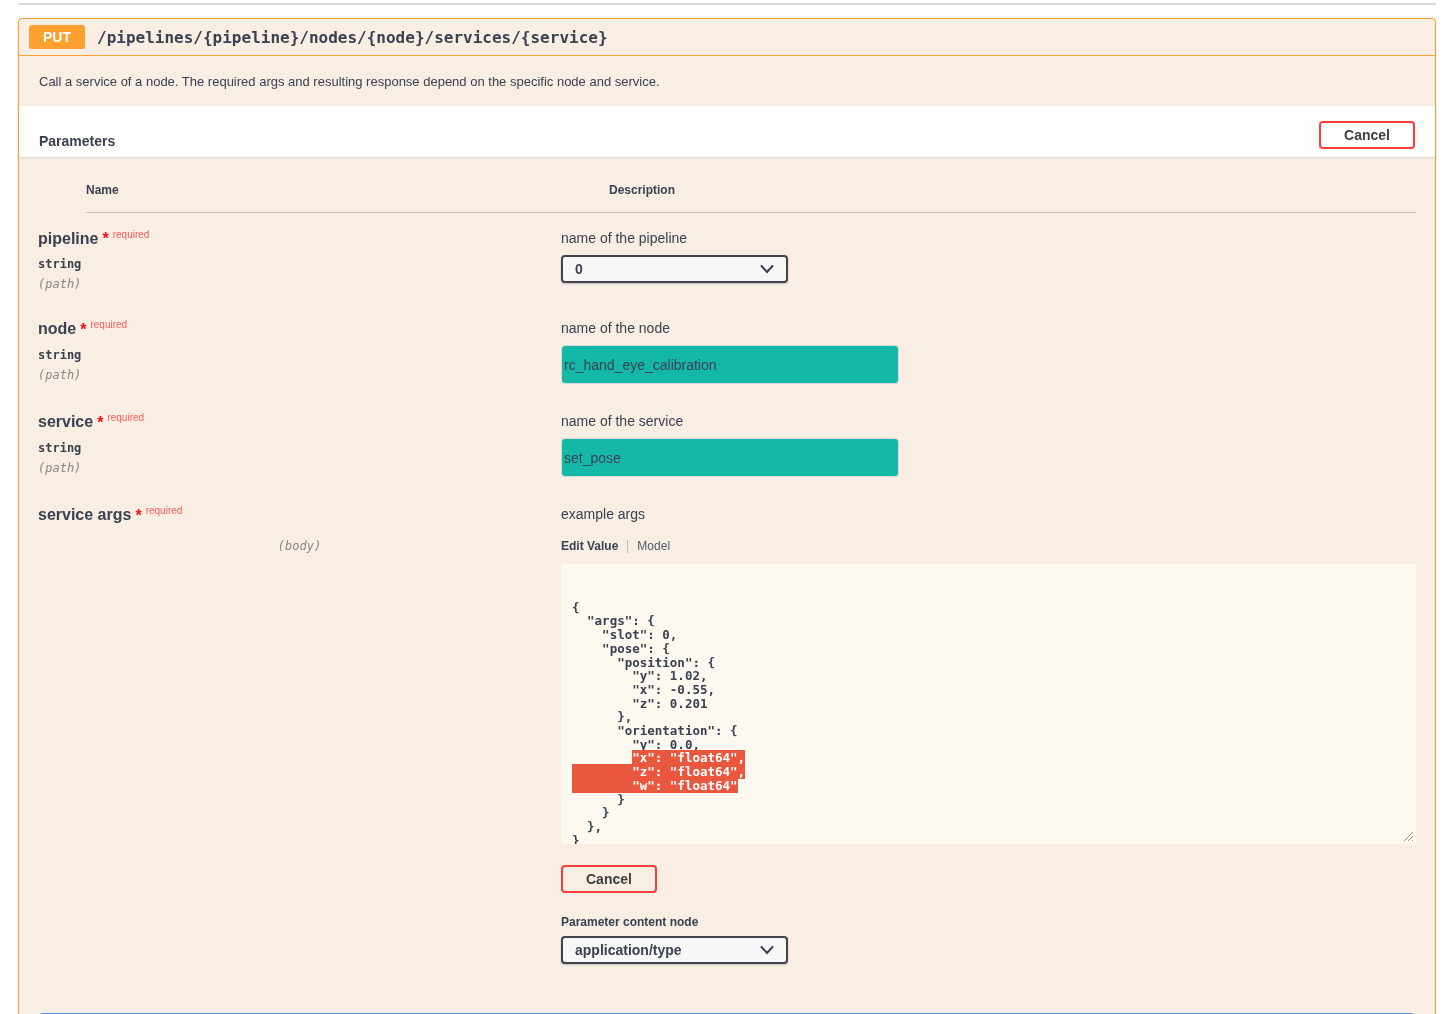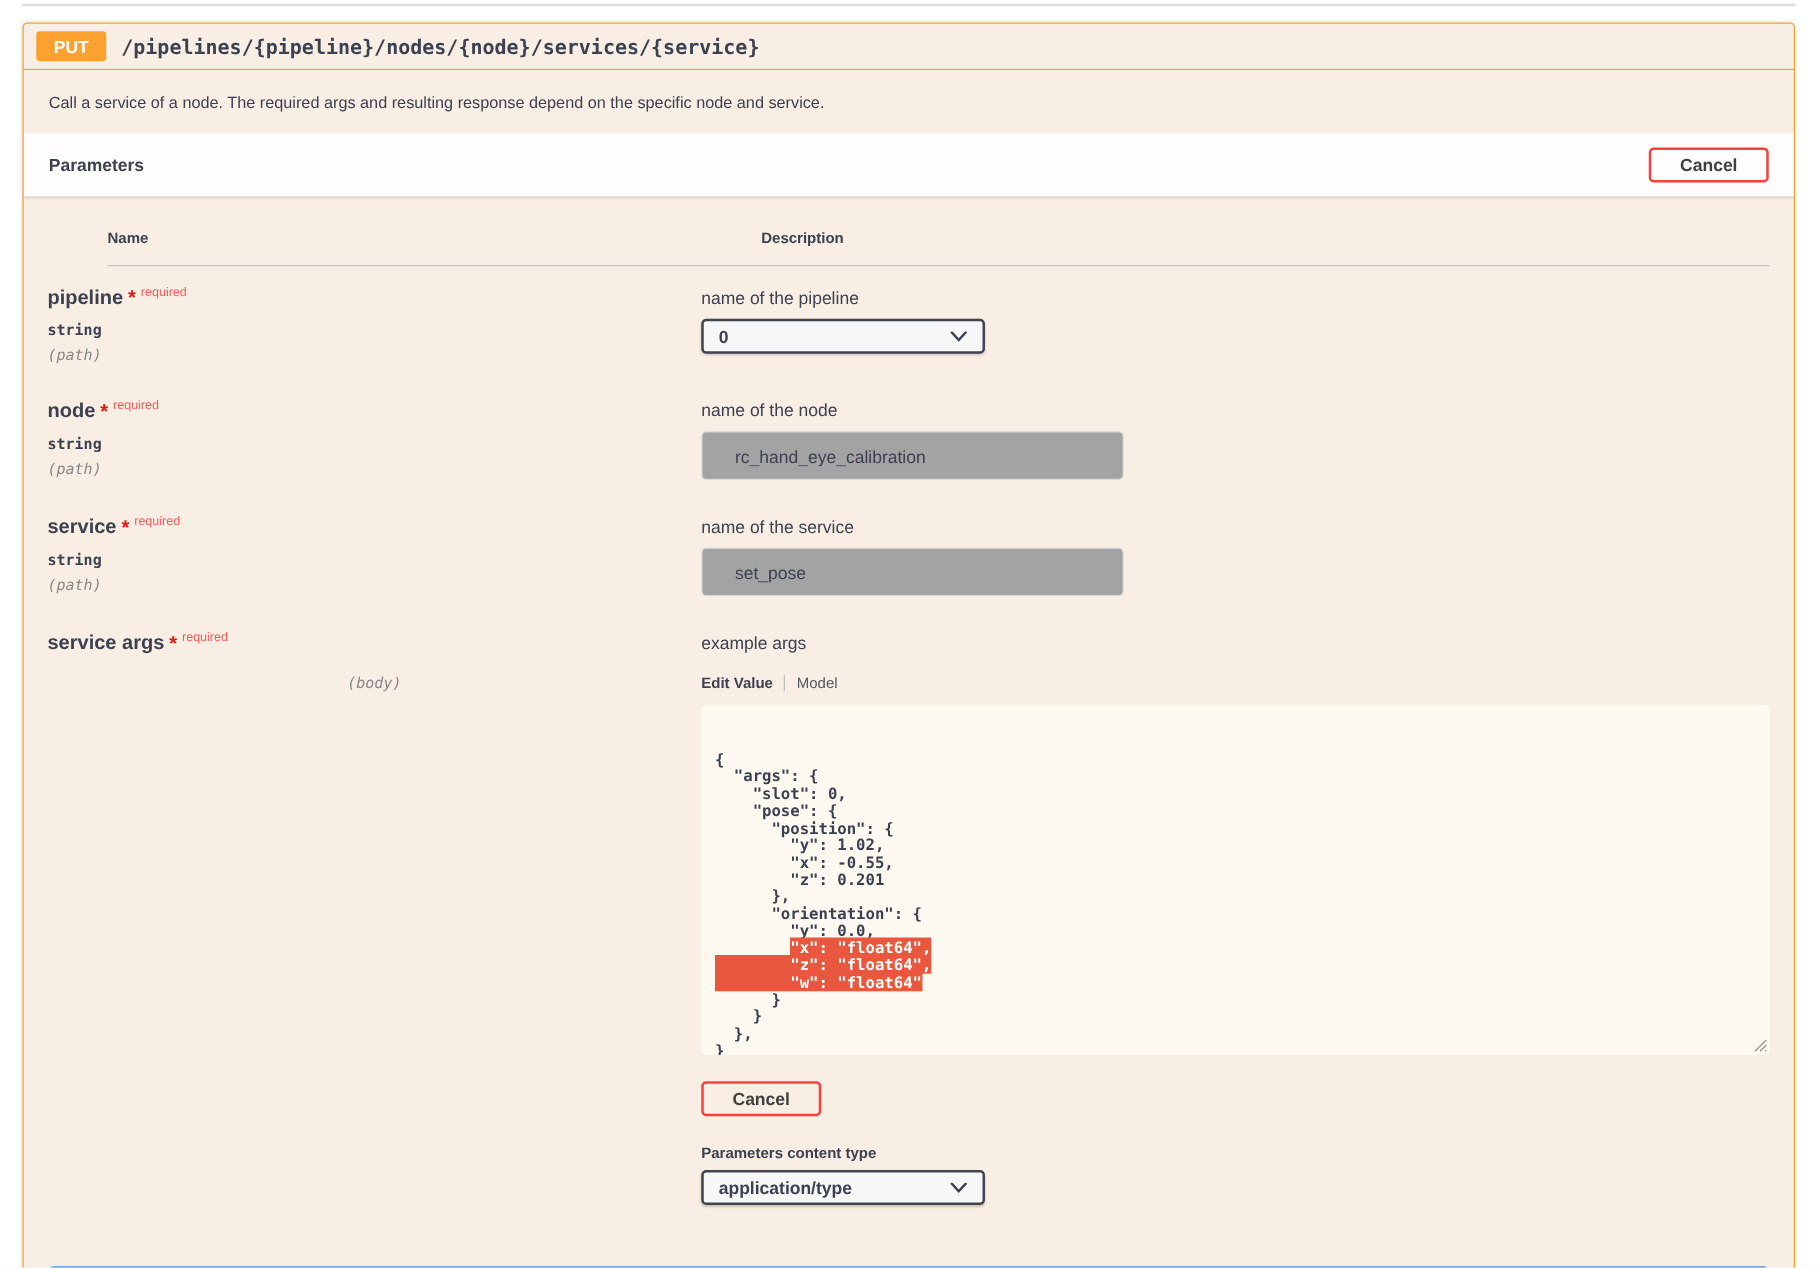--- a/index.html
+++ b/index.html
@@ -13,21 +13,21 @@
   .summary { display: flex; align-items: center; padding: 6px 10px;
     border-bottom: 1px solid #fca130; cursor: pointer; }
   .method-badge { display: inline-block; width: 56px; text-align: center; padding: 4px 0;
     background: #fca130; color: #fff; font-weight: 700; font-size: 14px; border-radius: 3px; }
   .op-path { margin-left: 12px; font-family: "DejaVu Sans Mono", monospace; font-weight: 700;
     font-size: 16px; color: #3b4151; letter-spacing: 0; }
 
   .op-desc { padding: 18px 20px 17px; font-size: 13px; color: #3b4151; }
 
   .sec-header { background: rgba(255,255,255,.85); box-shadow: 0 1px 2px rgba(0,0,0,.12);
-    padding: 8px 20px; height: 51px; display: flex; align-items: center; justify-content: space-between; }
+    padding: 8px 20px; height: 51px; display: flex; align-items: flex-end; justify-content: space-between; }
   .sec-title { font-size: 14px; font-weight: 700; }
   .btn-cancel { background: transparent; border: 2px solid #f93e3e; color: #404040;
     border-radius: 4px; font-family: "Liberation Sans", sans-serif; font-weight: 700;
     font-size: 14px; padding: 4px 23px; cursor: pointer; }
 
   .params { padding: 0 19px; }
   .row { display: grid; grid-template-columns: 523px 1fr; }
   .thead { padding: 26px 0 15px; border-bottom: 1px solid rgba(59,65,81,.25);
     font-size: 12px; font-weight: 700; margin-left: 48px; }
   .param-row { padding: 16px 0 12px; }
@@ -38,21 +38,21 @@
   .ptype { font-family: "DejaVu Sans Mono", monospace; font-weight: 700; font-size: 12px; margin-top: 9px; }
   .ploc  { font-family: "DejaVu Sans Mono", monospace; font-style: italic; font-size: 12px;
     color: #888; margin-top: 6px; }
   .ploc.body-loc { margin-top: 14px; text-align: center; }
 
   .dlabel { font-size: 14px; margin: 1px 0 9px; }
   .select-box { width: 227px; height: 28px; border: 2px solid #41444e; border-radius: 4px;
     background: #f7f7f7; box-shadow: 0 1px 2px rgba(0,0,0,.2); display: flex; align-items: center;
     justify-content: space-between; padding: 0 12px; font-weight: 700; font-size: 14px; cursor: pointer; }
   .text-input { width: 338px; height: 39px; border: 1px solid #d9d9d9; border-radius: 4px;
-    background: #a3a3a3; padding: 0 26px; font-family: "Liberation Sans", sans-serif;
+    background: #14b8a6; padding: 0 2px; font-family: "Liberation Sans", sans-serif;
     font-size: 14px; color: #3b4151; }
 
   .tabs { display: flex; align-items: center; margin: 17px 0 11px; font-size: 12px; }
   .tab-edit { font-weight: 700; color: #3b4151; cursor: pointer; }
   .tab-sep { width: 1px; height: 13px; background: #bdbdbd; margin: 0 9px; }
   .tab-model { color: #525a63; cursor: pointer; }
 
   .editor { position: relative; width: 100%; height: 280px; background: #fdf9f1;
     border-radius: 4px; padding: 9px 11px; font-family: "DejaVu Sans Mono", monospace;
     font-weight: 700; font-size: 12.5px; line-height: 13.7px; color: #3b4151;
@@ -150,21 +150,21 @@
         </div>
 
         <div class="editor" id="json-editor">
           <div>{</div><div>  "args": {</div><div>    "slot": 0,</div><div>    "pose": {</div><div>      "position": {</div><div>        "y": 1.02,</div><div>        "x": -0.55,</div><div>        "z": 0.201</div><div>      },</div><div>      "orientation": {</div><div>        "y": 0.0,</div><div>        <span class="hl">"x": "float64",</span></div><div><span class="hl">        "z": "float64",</span></div><div><span class="hl">        "w": "float64"</span></div><div>      }</div><div>    }</div><div>  },</div><div>}</div><svg class="grip" width="12" height="12">
             <path d="M11 2 L2 11 M11 6 L6 11 M11 10 L10 11" stroke="#9a9488" stroke-width="1" fill="none"></path>
           </svg>
         </div>
 
         <button class="btn-cancel sm">Cancel</button>
 
-        <div class="ct-label">Parameters content type</div>
+        <div class="ct-label">Parameter content node</div>
         <div class="select-box">
           <span>application/type</span>
           <svg width="14" height="9">
               <path d="M1.5 1 L7 7 L12.5 1" stroke="#3b4151" stroke-width="2" fill="none" stroke-linecap="round"></path>
             </svg>
         </div>
       </div>
     </div>
 
   </div>

